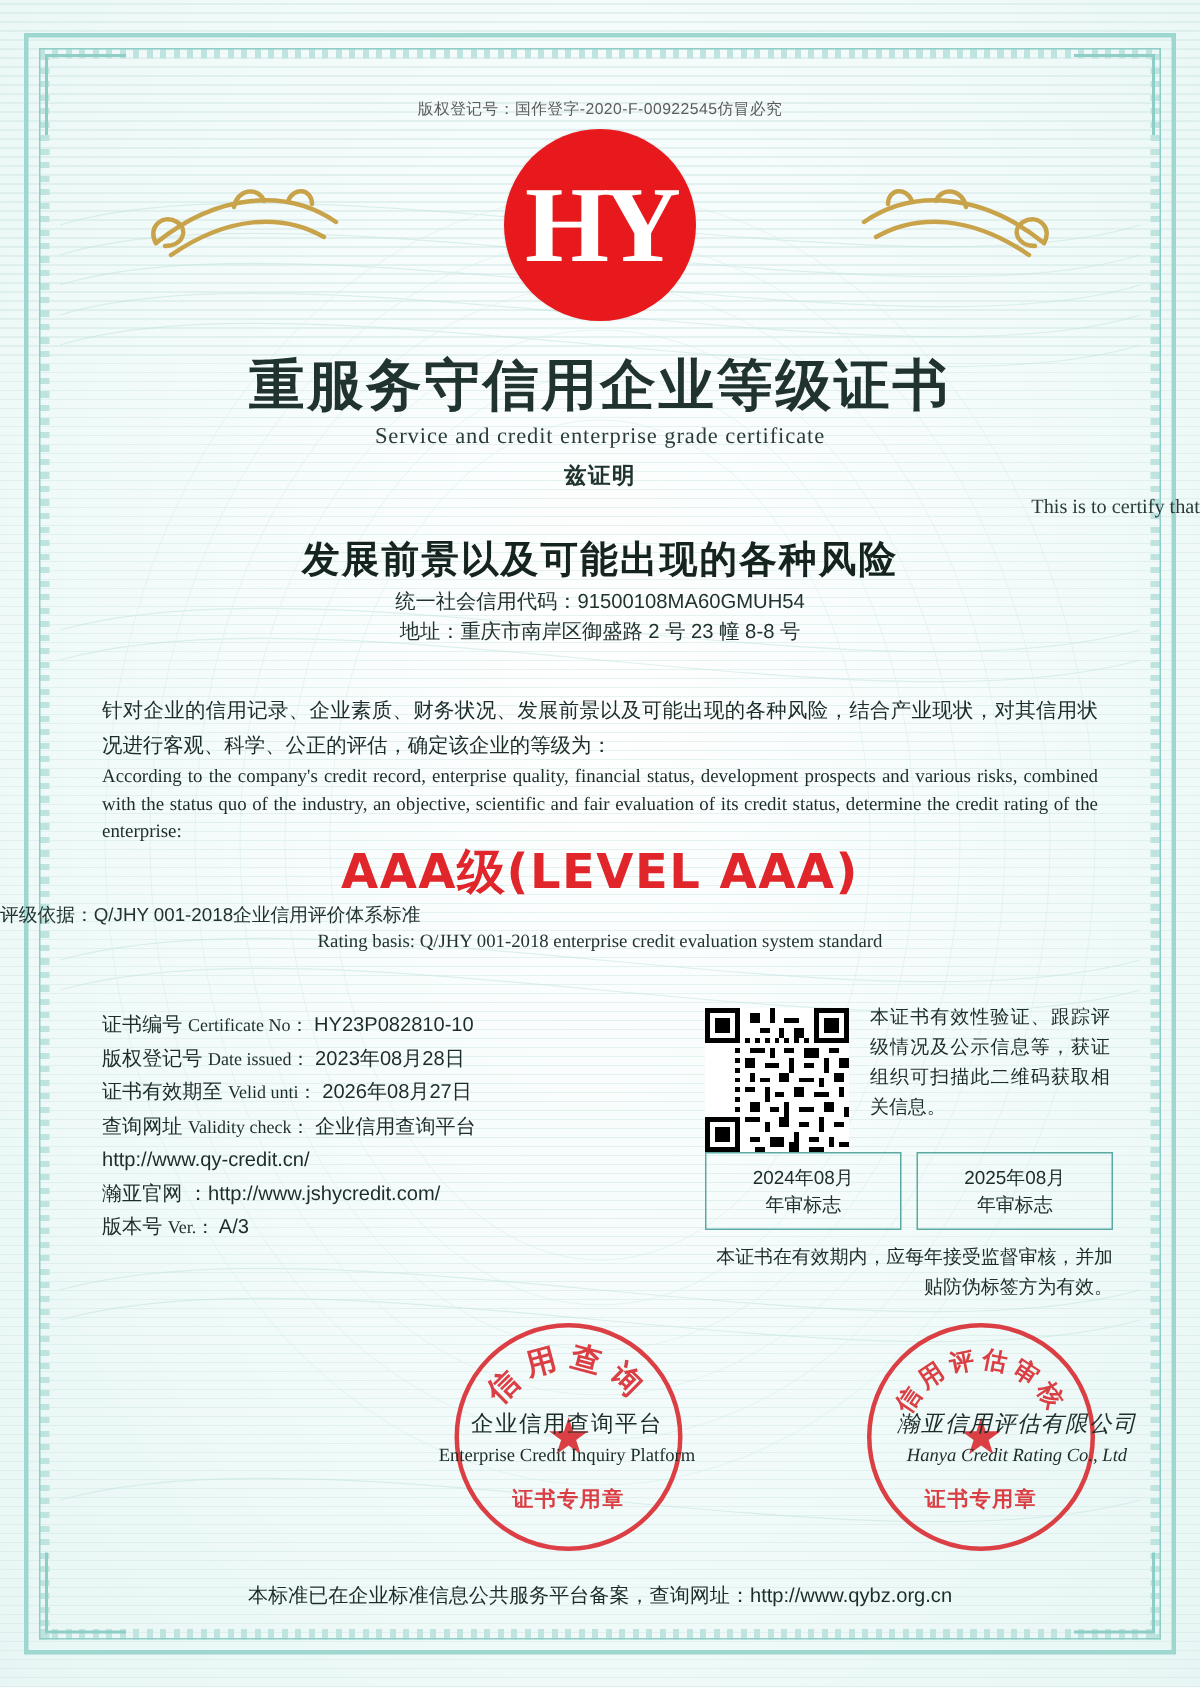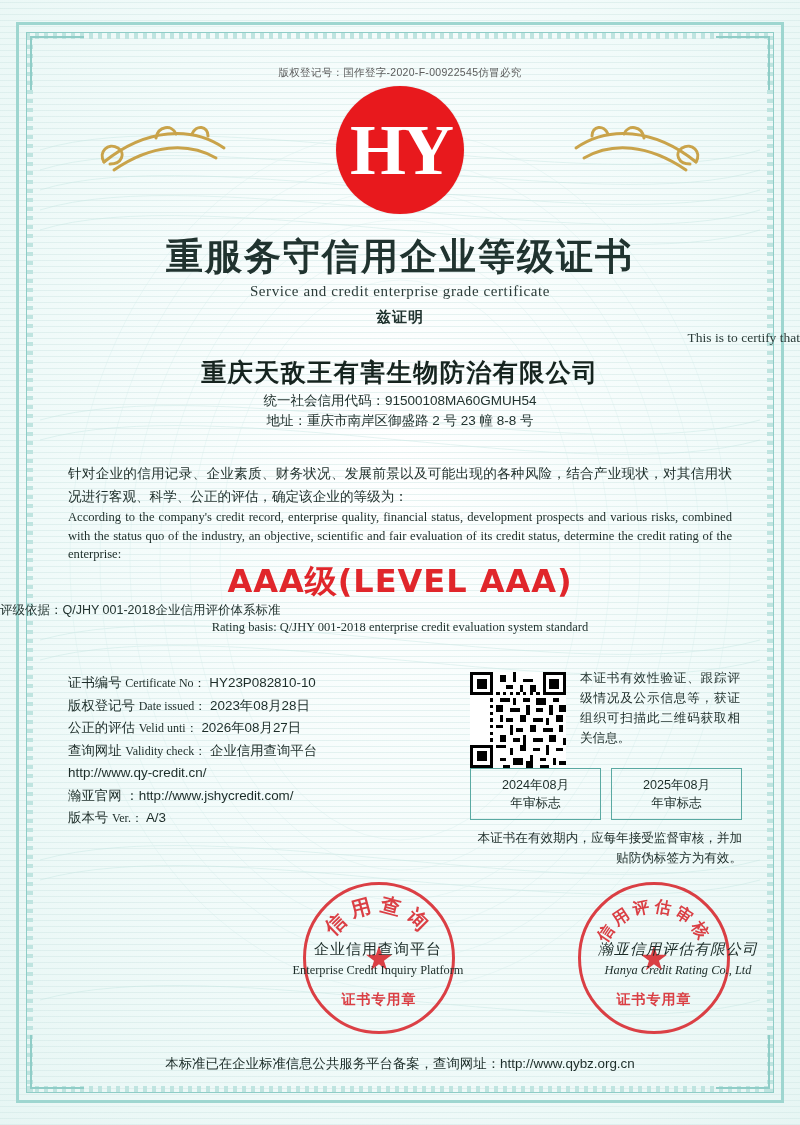--- a/index.html
+++ b/index.html
@@ -455,21 +455,21 @@
       <span class="emblem-glyph">HY</span>
     </div>
   </div>
 
   <div class="title-cn">重服务守信用企业等级证书</div>
   <div class="title-en">Service and credit enterprise grade certificate</div>
 
   <div class="certify-cn">兹证明</div>
   <div class="certify-en">This is to certify that</div>
 
-  <div class="company-name">重庆天敌王有害生物防治有限公司</div>
+  <div class="company-name">发展前景以及可能出现的各种风险</div>
   <div class="company-code">统一社会信用代码：91500108MA60GMUH54</div>
   <div class="company-addr">地址：重庆市南岸区御盛路 2 号 23 幢 8-8 号</div>
 
   <div class="body-cn">针对企业的信用记录、企业素质、财务状况、发展前景以及可能出现的各种风险，结合产业现状，对其信用状况进行客观、科学、公正的评估，确定该企业的等级为：</div>
   <div class="body-en">According to the company's credit record, enterprise quality, financial status, development prospects and various risks, combined with the status quo of the industry, an objective, scientific and fair evaluation of its credit status, determine the credit rating of the enterprise:</div>
 
   <div class="level">AAA级(LEVEL AAA)</div>
   <div class="basis-cn">评级依据：Q/JHY 001-2018企业信用评价体系标准</div>
   <div class="basis-en">Rating basis: Q/JHY 001-2018 enterprise credit evaluation system standard</div>
 
@@ -478,21 +478,21 @@
       <span>证书编号</span>
       <span class="label-en">Certificate No：</span>
       <span>HY23P082810-10</span>
     </div>
     <div class="row">
       <span>版权登记号</span>
       <span class="label-en">Date issued：</span>
       <span>2023年08月28日</span>
     </div>
     <div class="row">
-      <span>公正的评估</span>
+      <span>证书有效期至</span>
       <span class="label-en">Velid unti：</span>
       <span>2026年08月27日</span>
     </div>
     <div class="row">
       <span>查询网址</span>
       <span class="label-en">Validity check：</span>
       <span>企业信用查询平台</span>
     </div>
     <div class="row">
       <span>http://www.qy-credit.cn/</span>

